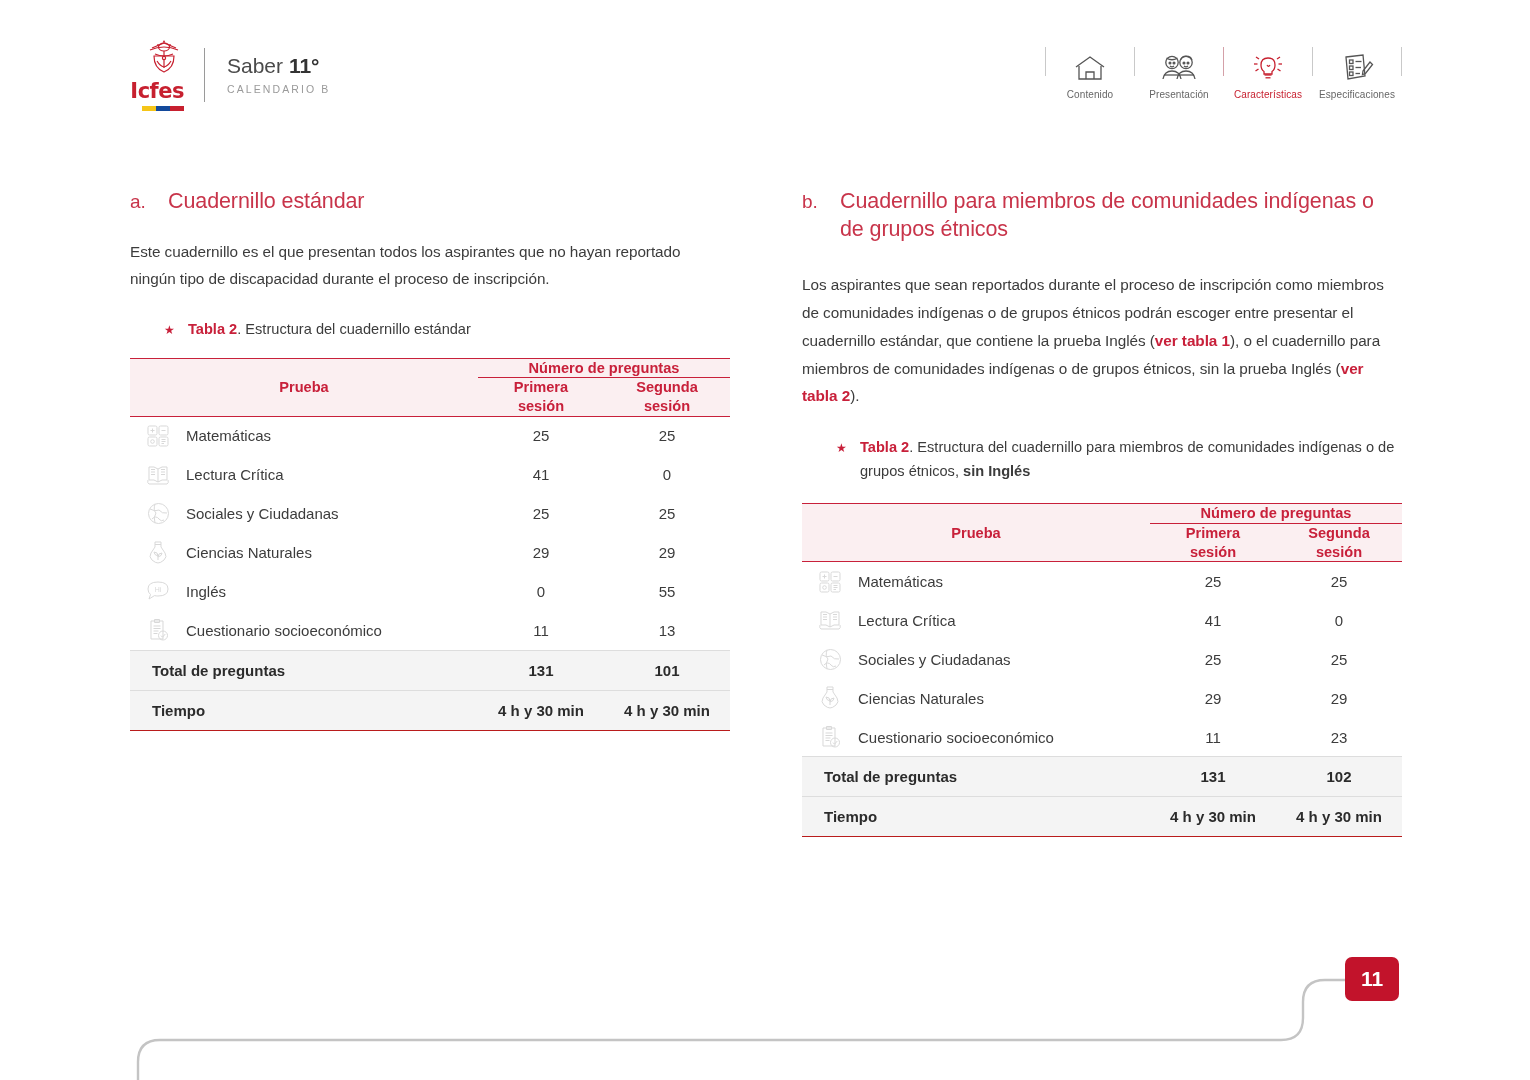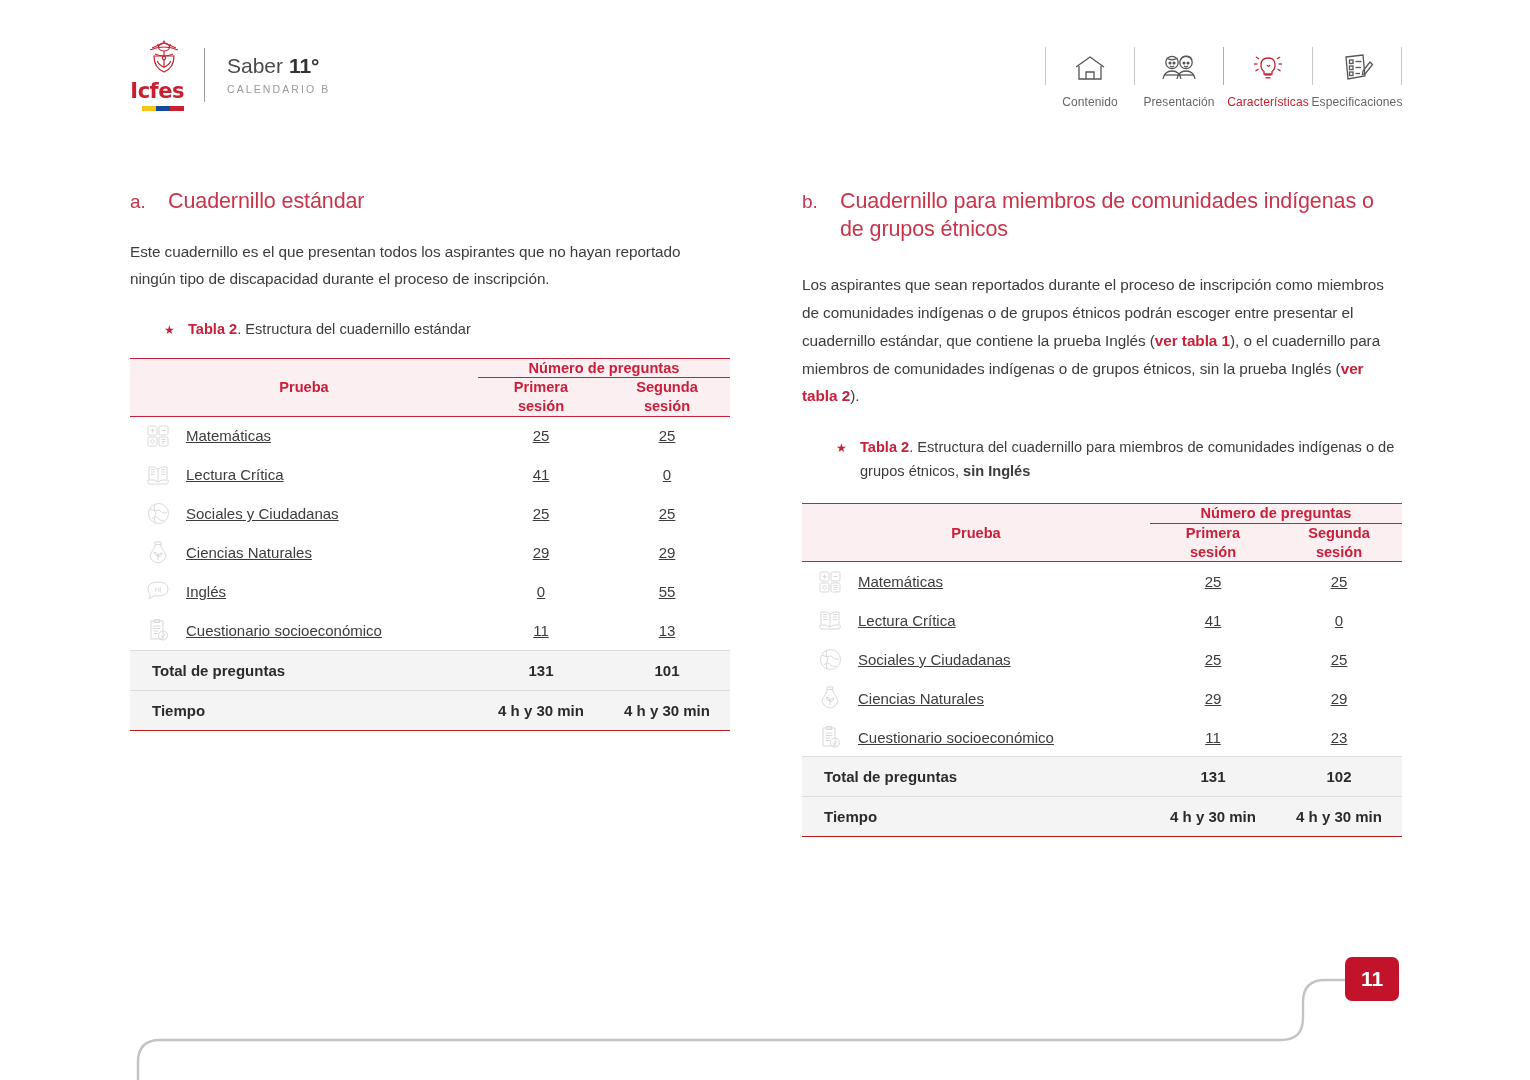--- a/index.html
+++ b/index.html
@@ -37,21 +37,21 @@
 
   .topnav { position: absolute; right: 128px; top: 45px; display: flex; align-items: stretch; }
   .navsep { width: 1px; background: #c9c9c9; align-self: stretch; margin: 2px 0 24px 0; }
   .navsep.active { background: #d4a0a8; }
   .navitem {
     width: 88px; display: flex; flex-direction: column;
     align-items: center; justify-content: flex-start; padding-top: 2px;
   }
   .navitem .ico { height: 42px; display: flex; align-items: center; justify-content: center; }
   .navitem .lbl {
-    font-size: 12px; color: #666; margin-top: 6px; text-align: center; letter-spacing: 0.1px;
+    font-size: 10px; color: #666; text-align: center; letter-spacing: 0.1px;
   }
   .navitem.active .lbl { color: #c7202f; }
 
   
   .col { position: absolute; top: 188px; }
   .col-left  { left: 130px; width: 600px; }
   .col-right { left: 802px; width: 600px; }
 
   .sec-head {
     display: flex; color: #c8344a; font-size: 21.5px; font-weight: 400;
@@ -87,21 +87,21 @@
   }
   .tbl th {
     color: #c8203a; font-size: 14.6px; font-weight: 700; text-align: center;
     padding: 0; line-height: 1.28;
   }
   .th-num { padding: 9px 0 7px 0; border-bottom: 1.2px solid #c8203a; }
   .th-sub { padding: 7px 0 10px 0; }
   .th-prueba { vertical-align: middle; padding-bottom: 4px; }
 
   .tbl td { font-size: 15px; color: #3c3c3c; padding: 0; }
-  .row-body td { height: 39px; vertical-align: middle; text-decoration: underline; }
+  .row-body td { height: 39px; vertical-align: middle; }
   .cell-icon { width: 56px; text-align: center; padding-left: 10px; }
   .cell-icon svg { display: block; margin: 0 auto; opacity: 0.55; }
   .cell-name { text-align: left; padding-left: 6px; }
   .cell-num { text-align: center; width: 126px; }
 
   .row-total td, .row-time td {
     background: #f4f4f4; height: 40px; vertical-align: middle;
     font-weight: 700; font-size: 15px; color: #2b2b2b;
     border-top: 1px solid #ddd;
   }

